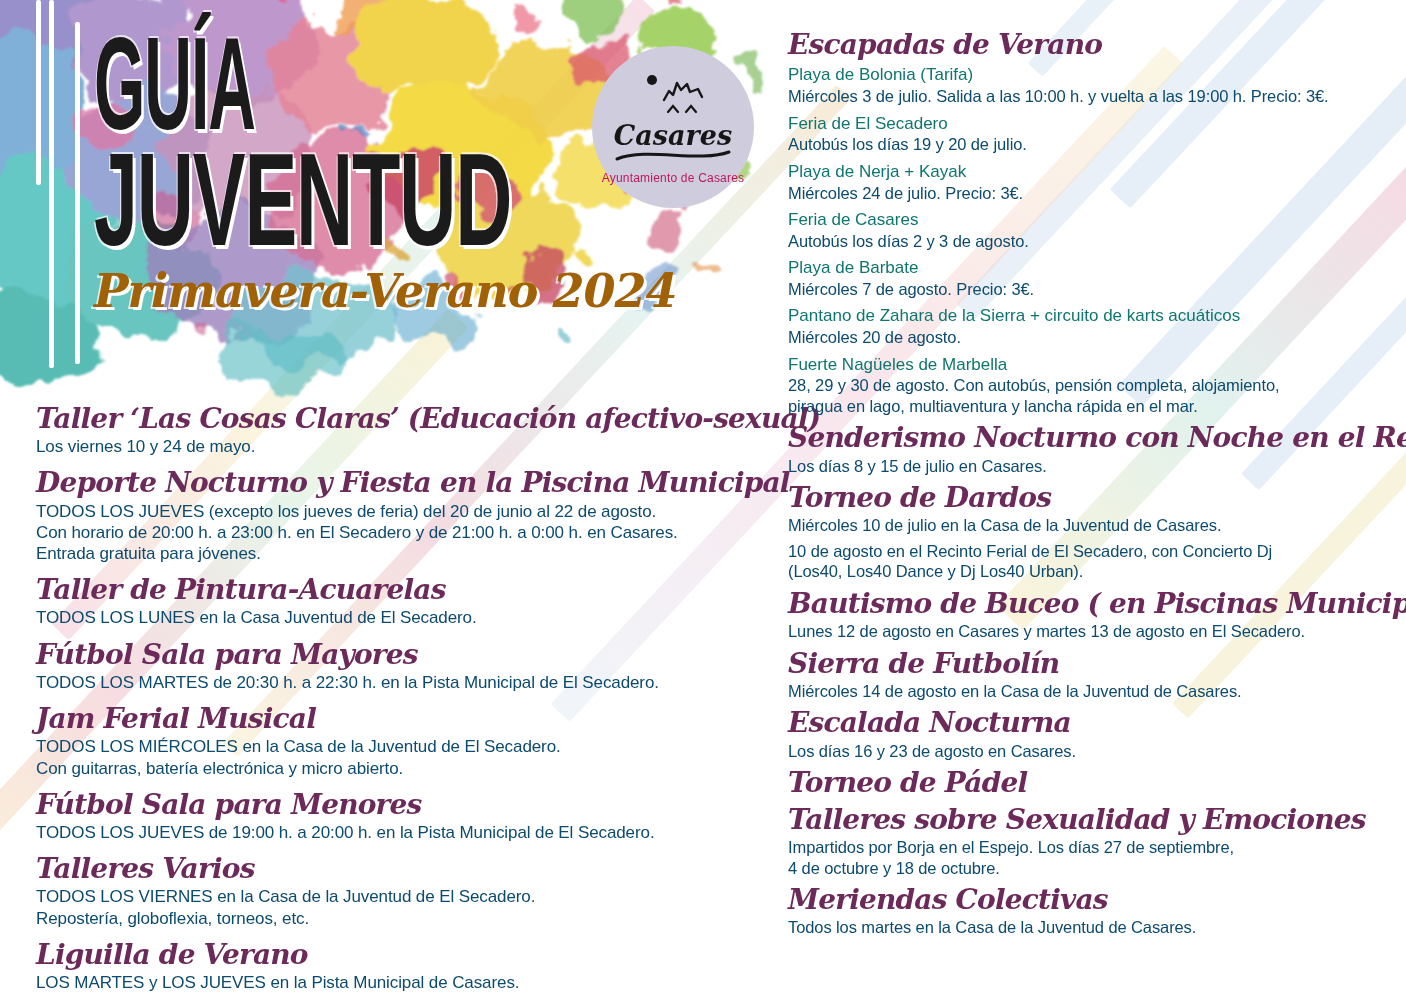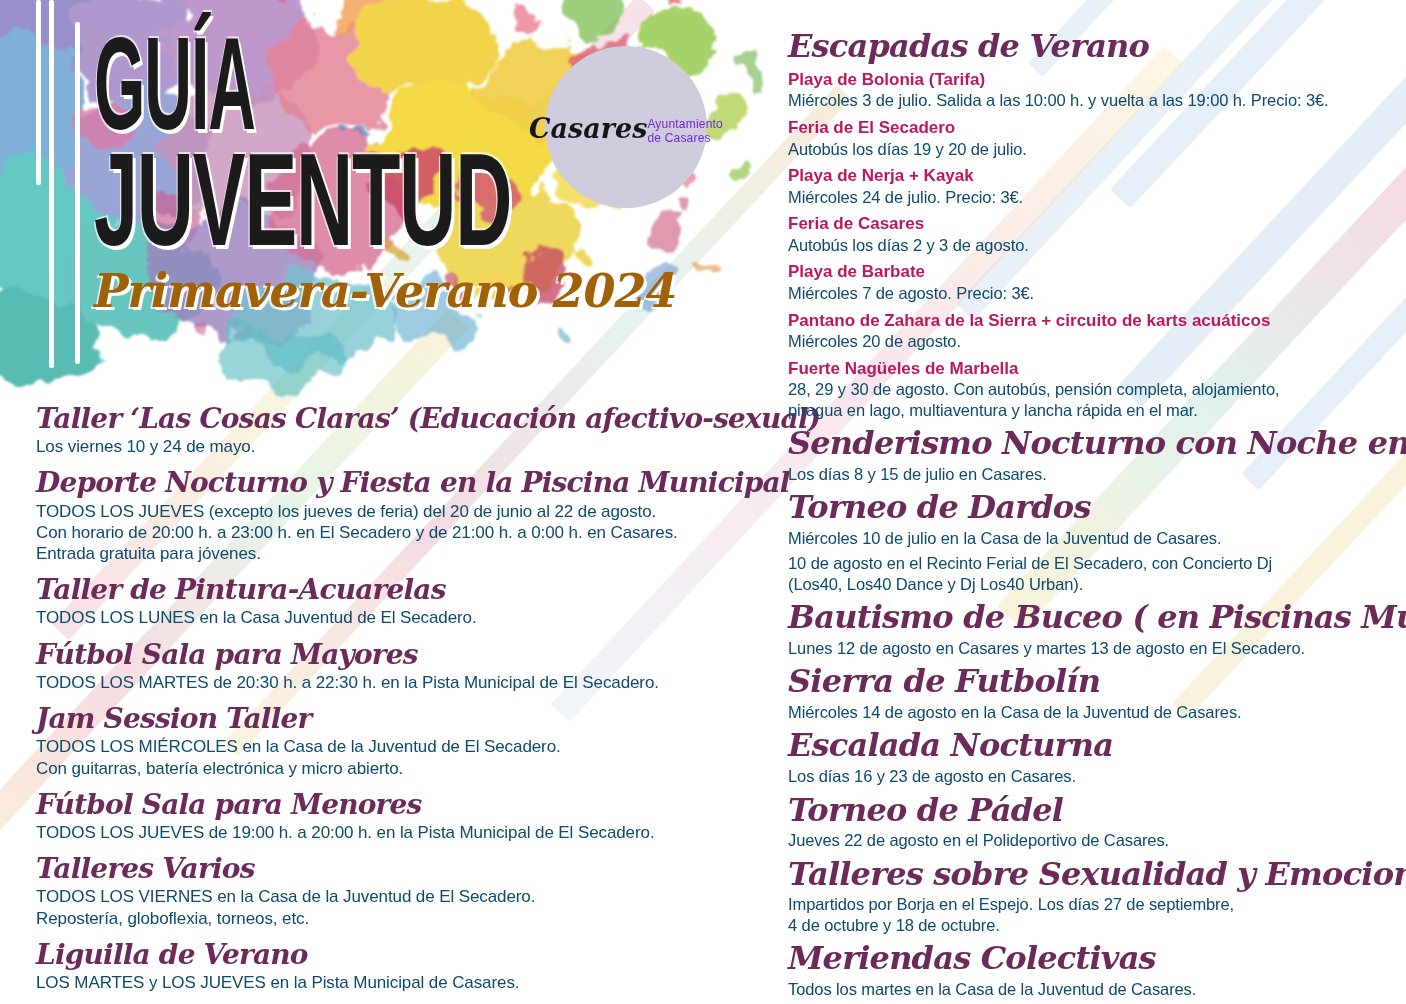--- a/index.html
+++ b/index.html
@@ -24,41 +24,41 @@
   .t1{transform:scaleX(.50);}
   .t2{transform:scaleX(.60);}
   .subtitle{
     display:block;margin-top:6px;
     font-family:"DejaVu Serif",serif;font-style:italic;font-weight:bold;
     font-size:46px;color:#a16207;letter-spacing:-1px;white-space:nowrap;
     text-shadow:3px 3px 0 #ffffff,-2px 2px 0 rgba(255,255,255,.75);
   }
   
   .logo{
-    position:absolute;left:545px;top:46px;width:162px;height:162px;border-radius:50%;
-    background:#cfccdd;z-index:4;display:flex;flex-direction:row;align-items:center;
+    position:absolute;left:592px;top:46px;width:162px;height:162px;border-radius:50%;
+    background:#cfccdd;z-index:4;display:flex;flex-direction:column;align-items:center;
     justify-content:center;text-align:left;
   }
   .logo-script{font-family:"DejaVu Serif",serif;font-style:italic;font-weight:bold;font-size:27px;color:#161616;line-height:1;margin-top:2px;}
-  .logo-caption{font-size:12px;color:#6d28d9;margin-top:8px;letter-spacing:.2px;}
+  .logo-caption{font-size:12px;color:#be185d;margin-top:8px;letter-spacing:.2px;}
   
   .col{position:absolute;z-index:3;}
   .col-left{left:36px;top:404px;width:704px;}
   .col-right{left:788px;top:30px;width:618px;}
   .script-h{
     font-family:"DejaVu Serif",serif;font-style:italic;font-weight:bold;
     color:#6b2a5a;letter-spacing:-.8px;line-height:1.05;margin:0;white-space:nowrap;
   }
   .col-left .script-h{font-size:28px;margin-top:11px;margin-bottom:3px;}
-  .col-right .script-h{font-size:32px;margin-top:7px;margin-bottom:3px;}
+  .col-right .script-h{font-size:28px;margin-top:7px;margin-bottom:3px;}
   .col-right .script-h.first{margin-top:0;}
   .bline{font-size:17px;color:#0c4a6e;line-height:1.24;letter-spacing:-.1px;white-space:nowrap;}
   .col-right .bline{font-size:16.5px;line-height:1.24;}
   .ev{margin-bottom:7px;}
-  .ev-name{font-size:17px;font-weight:bold;color:#be185d;line-height:1.22;white-space:nowrap;}
+  .ev-name{font-size:17px;font-weight:normal;color:#0f766e;line-height:1.22;white-space:nowrap;}
   .sec{margin-bottom:5px;}
 </style>
 </head>
 <body>
 
 <div>
 
   <div class="stripe" style="left:1035px;top:60px;width:640px;height:20px;background:#e3edf6;opacity:.8;"></div>
   <div class="stripe" style="left:1120px;top:185px;width:720px;height:28px;background:#d8e6f2;opacity:.65;"></div>
   <div class="stripe" style="left:965px;top:300px;width:820px;height:24px;background:#dfe9f3;opacity:.7;"></div>
@@ -169,21 +169,21 @@
   </section>
   <section class="sec">
     <h2 class="script-h">Taller de Pintura-Acuarelas</h2>
     <div class="bline">TODOS LOS LUNES en la Casa Juventud de El Secadero.</div>
   </section>
   <section class="sec">
     <h2 class="script-h">Fútbol Sala para Mayores</h2>
     <div class="bline">TODOS LOS MARTES de 20:30 h. a 22:30 h. en la Pista Municipal de El Secadero.</div>
   </section>
   <section class="sec">
-    <h2 class="script-h">Jam Session Taller</h2>
+    <h2 class="script-h">Jam Ferial Musical</h2>
     <div class="bline">TODOS LOS MIÉRCOLES en la Casa de la Juventud de El Secadero.</div>
     <div class="bline">Con guitarras, batería electrónica y micro abierto.</div>
   </section>
   <section class="sec">
     <h2 class="script-h">Fútbol Sala para Menores</h2>
     <div class="bline">TODOS LOS JUEVES de 19:00 h. a 20:00 h. en la Pista Municipal de El Secadero.</div>
   </section>
   <section class="sec">
     <h2 class="script-h">Talleres Varios</h2>
     <div class="bline">TODOS LOS VIERNES en la Casa de la Juventud de El Secadero.</div>
@@ -248,21 +248,20 @@
   <section class="sec">
     <h2 class="script-h">Sierra de Futbolín</h2>
     <div class="bline">Miércoles 14 de agosto en la Casa de la Juventud de Casares.</div>
   </section>
   <section class="sec">
     <h2 class="script-h">Escalada Nocturna</h2>
     <div class="bline">Los días 16 y 23 de agosto en Casares.</div>
   </section>
   <section class="sec">
     <h2 class="script-h">Torneo de Pádel</h2>
-    <div class="bline">Jueves 22 de agosto en el Polideportivo de Casares.</div>
   </section>
   <section class="sec">
     <h2 class="script-h">Talleres sobre Sexualidad y Emociones</h2>
     <div class="bline">Impartidos por Borja en el Espejo. Los días 27 de septiembre,</div>
     <div class="bline">4 de octubre y 18 de octubre.</div>
   </section>
   <section class="sec">
     <h2 class="script-h">Meriendas Colectivas</h2>
     <div class="bline">Todos los martes en la Casa de la Juventud de Casares.</div>
   </section>

